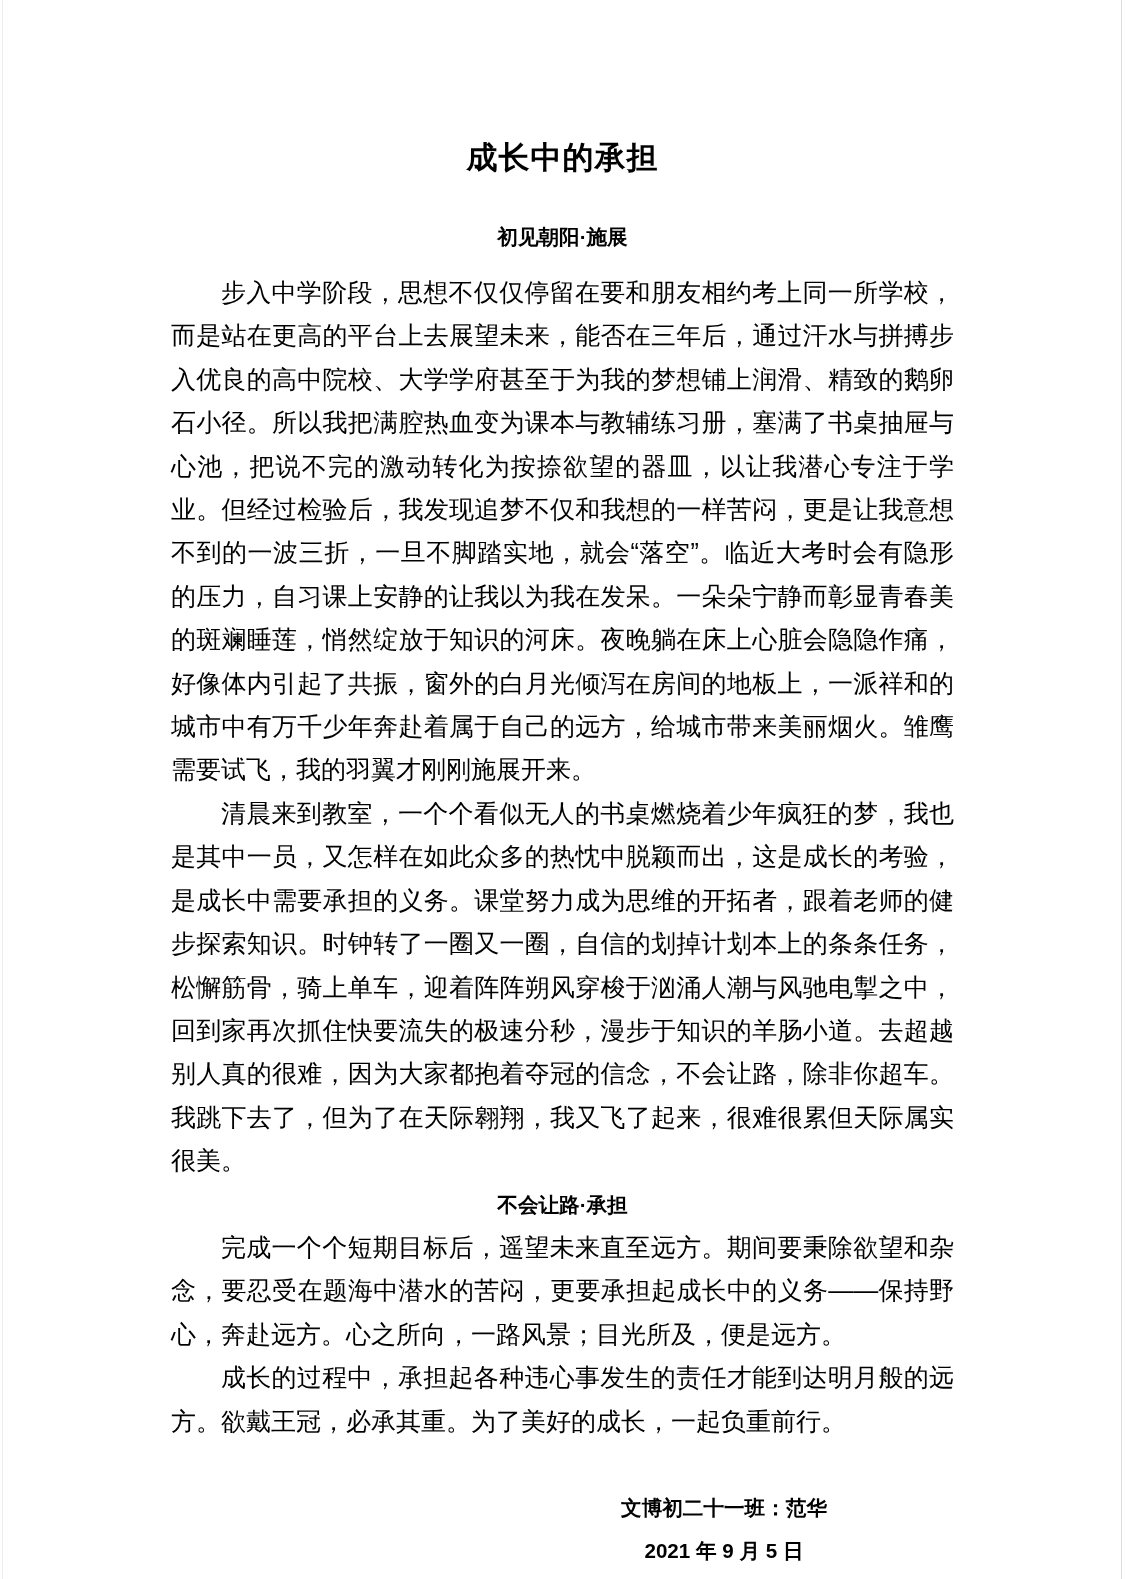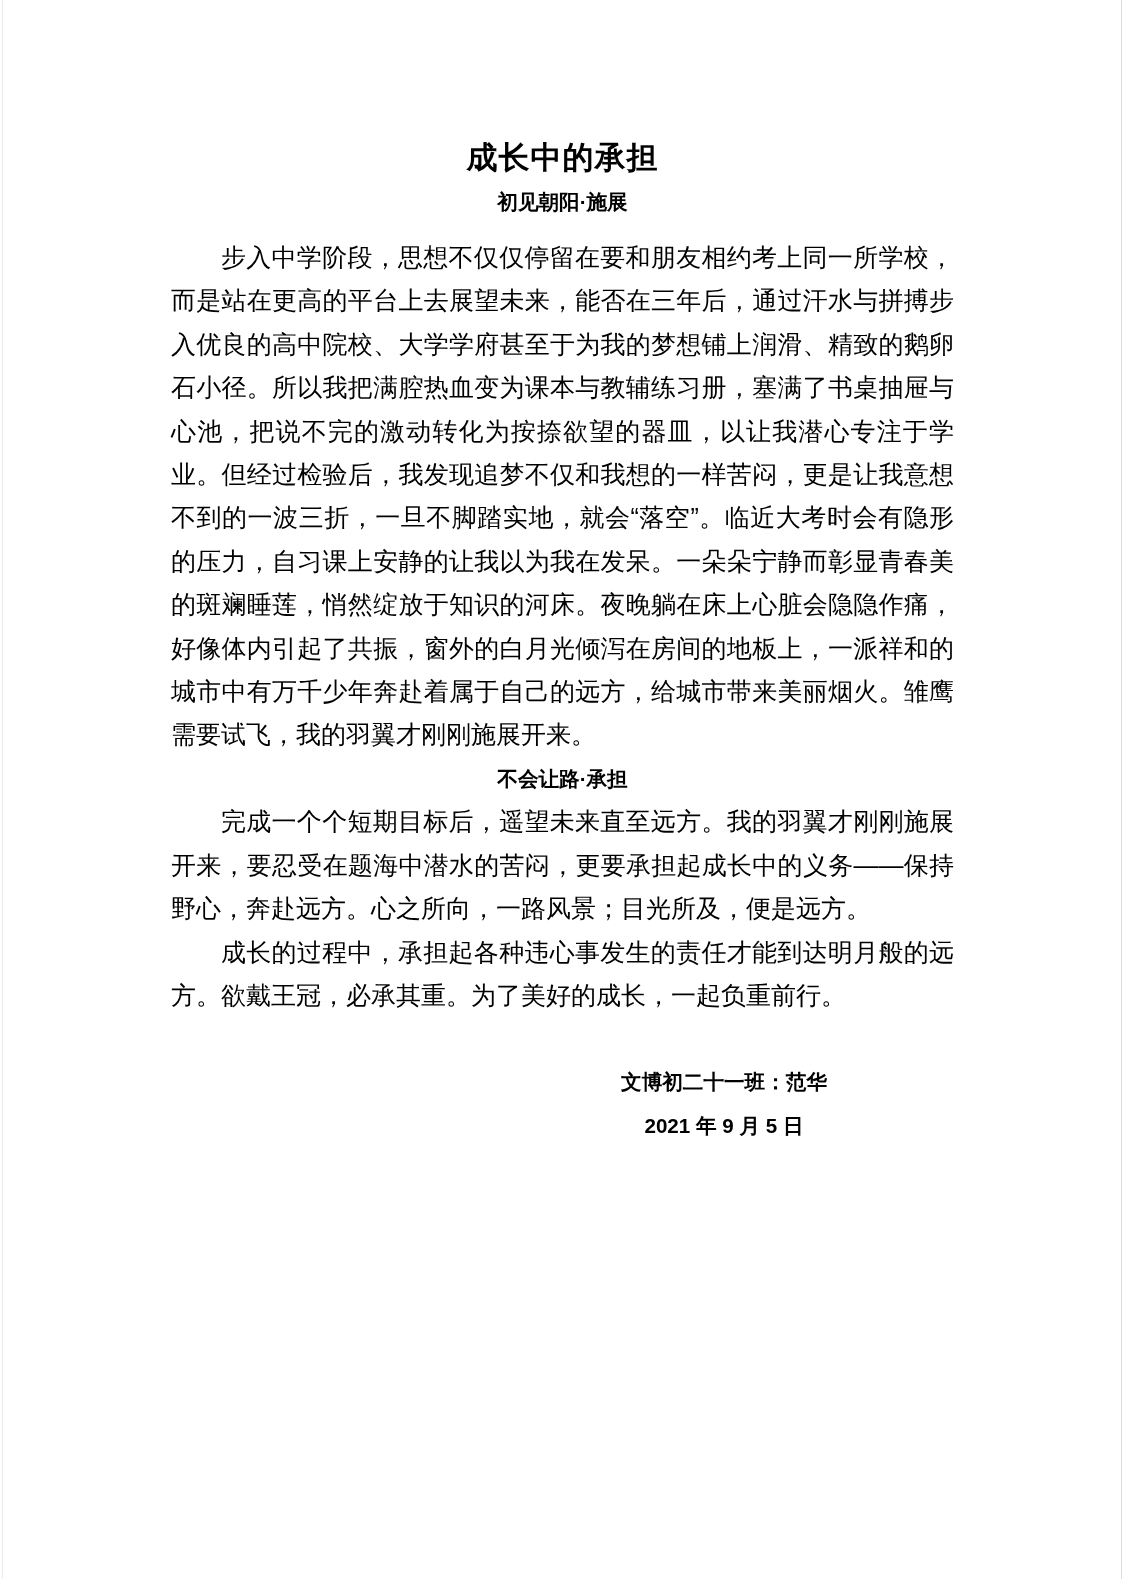--- a/index.html
+++ b/index.html
@@ -43,21 +43,21 @@
     text-align: center;
     letter-spacing: 1px;
   }
   h2.section-heading {
     margin: 0;
     font-size: 20.6px;
     font-weight: bold;
     text-align: center;
   }
   h2.sec-first {
-    margin-top: 16px;
+    margin-top: 51px;
     line-height: 22px;
   }
   h2.sec-grid {
     line-height: 43.4px;
   }
   p.para {
     margin: 0;
     font-size: 25px;
     line-height: 43.4px;
     text-align: justify;
@@ -90,24 +90,25 @@
 
   <div class="content">
 
     <h1 class="doc-title">成长中的承担</h1>
 
     <h2 class="section-heading sec-first">初见朝阳·施展</h2>
 
     <p class="para para-first">步入中学阶段，思想不仅仅停留在要和朋友相约考上同一所学校，而是站在更高的平台上去展望未来，能否在三年后，通过汗水与拼搏步入优良的高中院校、大学学府甚至于为我的梦想铺上润滑、精致的鹅卵石小径。所以我把满腔热血变为课本与教辅练习册，塞满了书桌抽屉与心池，把说不完的激动转化为按捺欲望的器皿，以让我潜心专注于学业。但经过检验后，我发现追梦不仅和我想的一样苦闷，更是让我意想不到的一波三折，一旦不脚踏实地，就会“落空”。临近大考时会有隐形的压力，自习课上安静的让我以为我在发呆。一朵朵宁静而彰显青春美的斑斓睡莲，悄然绽放于知识的河床。夜晚躺在床上心脏会隐隐作痛，好像体内引起了共振，窗外的白月光倾泻在房间的地板上，一派祥和的城市中有万千少年奔赴着属于自己的远方，给城市带来美丽烟火。雏鹰需要试飞，我的羽翼才刚刚施展开来。</p>
 
 
+    <p class="para">清晨来到教室，一个个看似无人的书桌燃烧着少年疯狂的梦，我也是其中一员，又怎样在如此众多的热忱中脱颖而出，这是成长的考验，是成长中需要承担的义务。课堂努力成为思维的开拓者，跟着老师的健步探索知识。时钟转了一圈又一圈，自信的划掉计划本上的条条任务，松懈筋骨，骑上单车，迎着阵阵朔风穿梭于汹涌人潮与风驰电掣之中，回到家再次抓住快要流失的极速分秒，漫步于知识的羊肠小道。去超越别人真的很难，因为大家都抱着夺冠的信念，不会让路，除非你超车。我跳下去了，但为了在天际翱翔，我又飞了起来，很难很累但天际属实很美。</p>
 
     <h2 class="section-heading sec-grid">不会让路·承担</h2>
 
-    <p class="para">完成一个个短期目标后，遥望未来直至远方。我的羽翼才刚刚施展开来，要忍受在题海中潜水的苦闷，更要承担起成长中的义务——保持野心，奔赴远方。心之所向，一路风景；目光所及，便是远方。</p>
+    <p class="para">完成一个个短期目标后，遥望未来直至远方。期间要秉除欲望和杂念，要忍受在题海中潜水的苦闷，更要承担起成长中的义务——保持野心，奔赴远方。心之所向，一路风景；目光所及，便是远方。</p>
 
     <p class="para">成长的过程中，承担起各种违心事发生的责任才能到达明月般的远方。欲戴王冠，必承其重。为了美好的成长，一起负重前行。</p>
 
     <div class="sig-block">
       <p class="sig-line">文博初二十一班：范华</p>
       <p class="sig-line">2021 年 9 月 5 日</p>
     </div>
 
   </div>
 </div>

